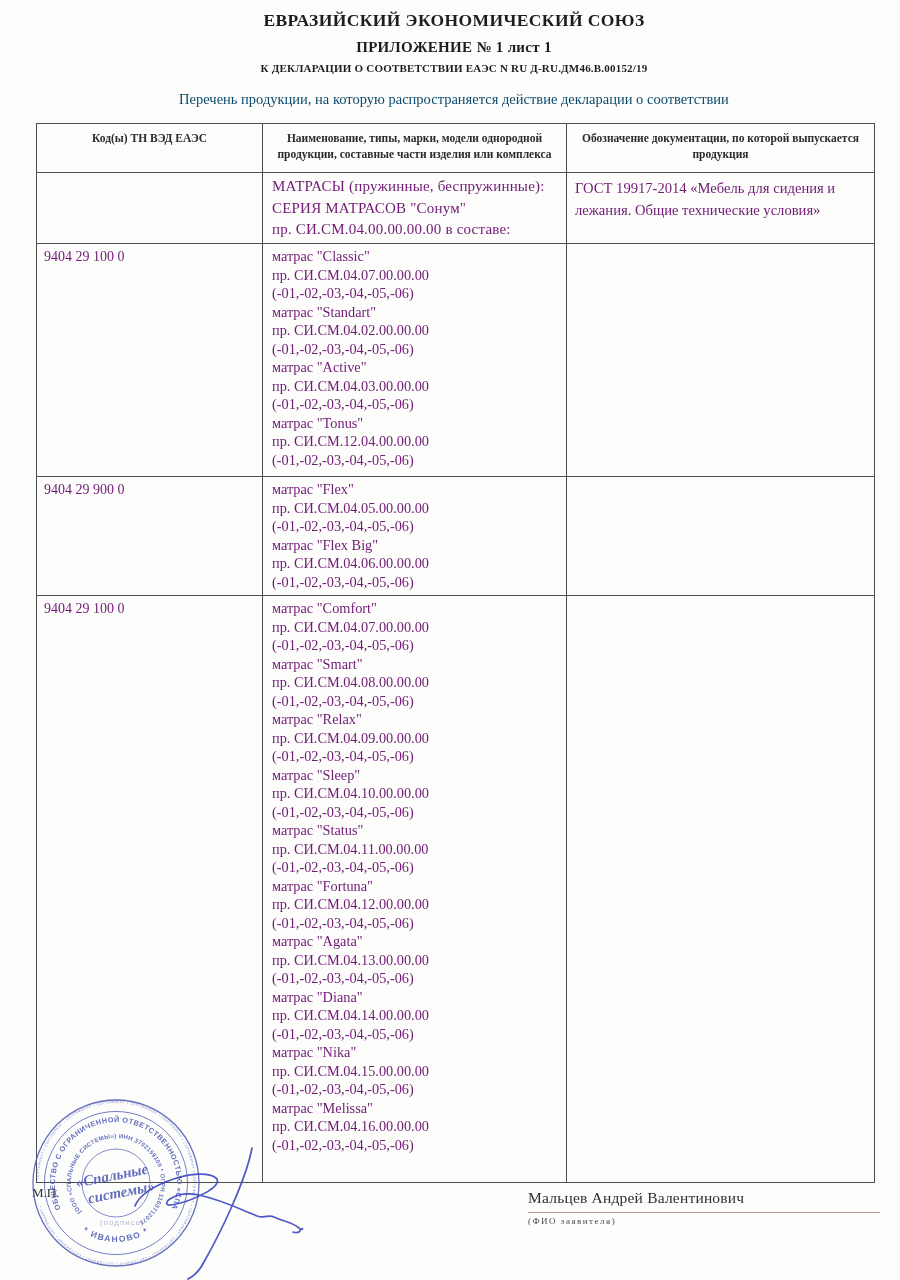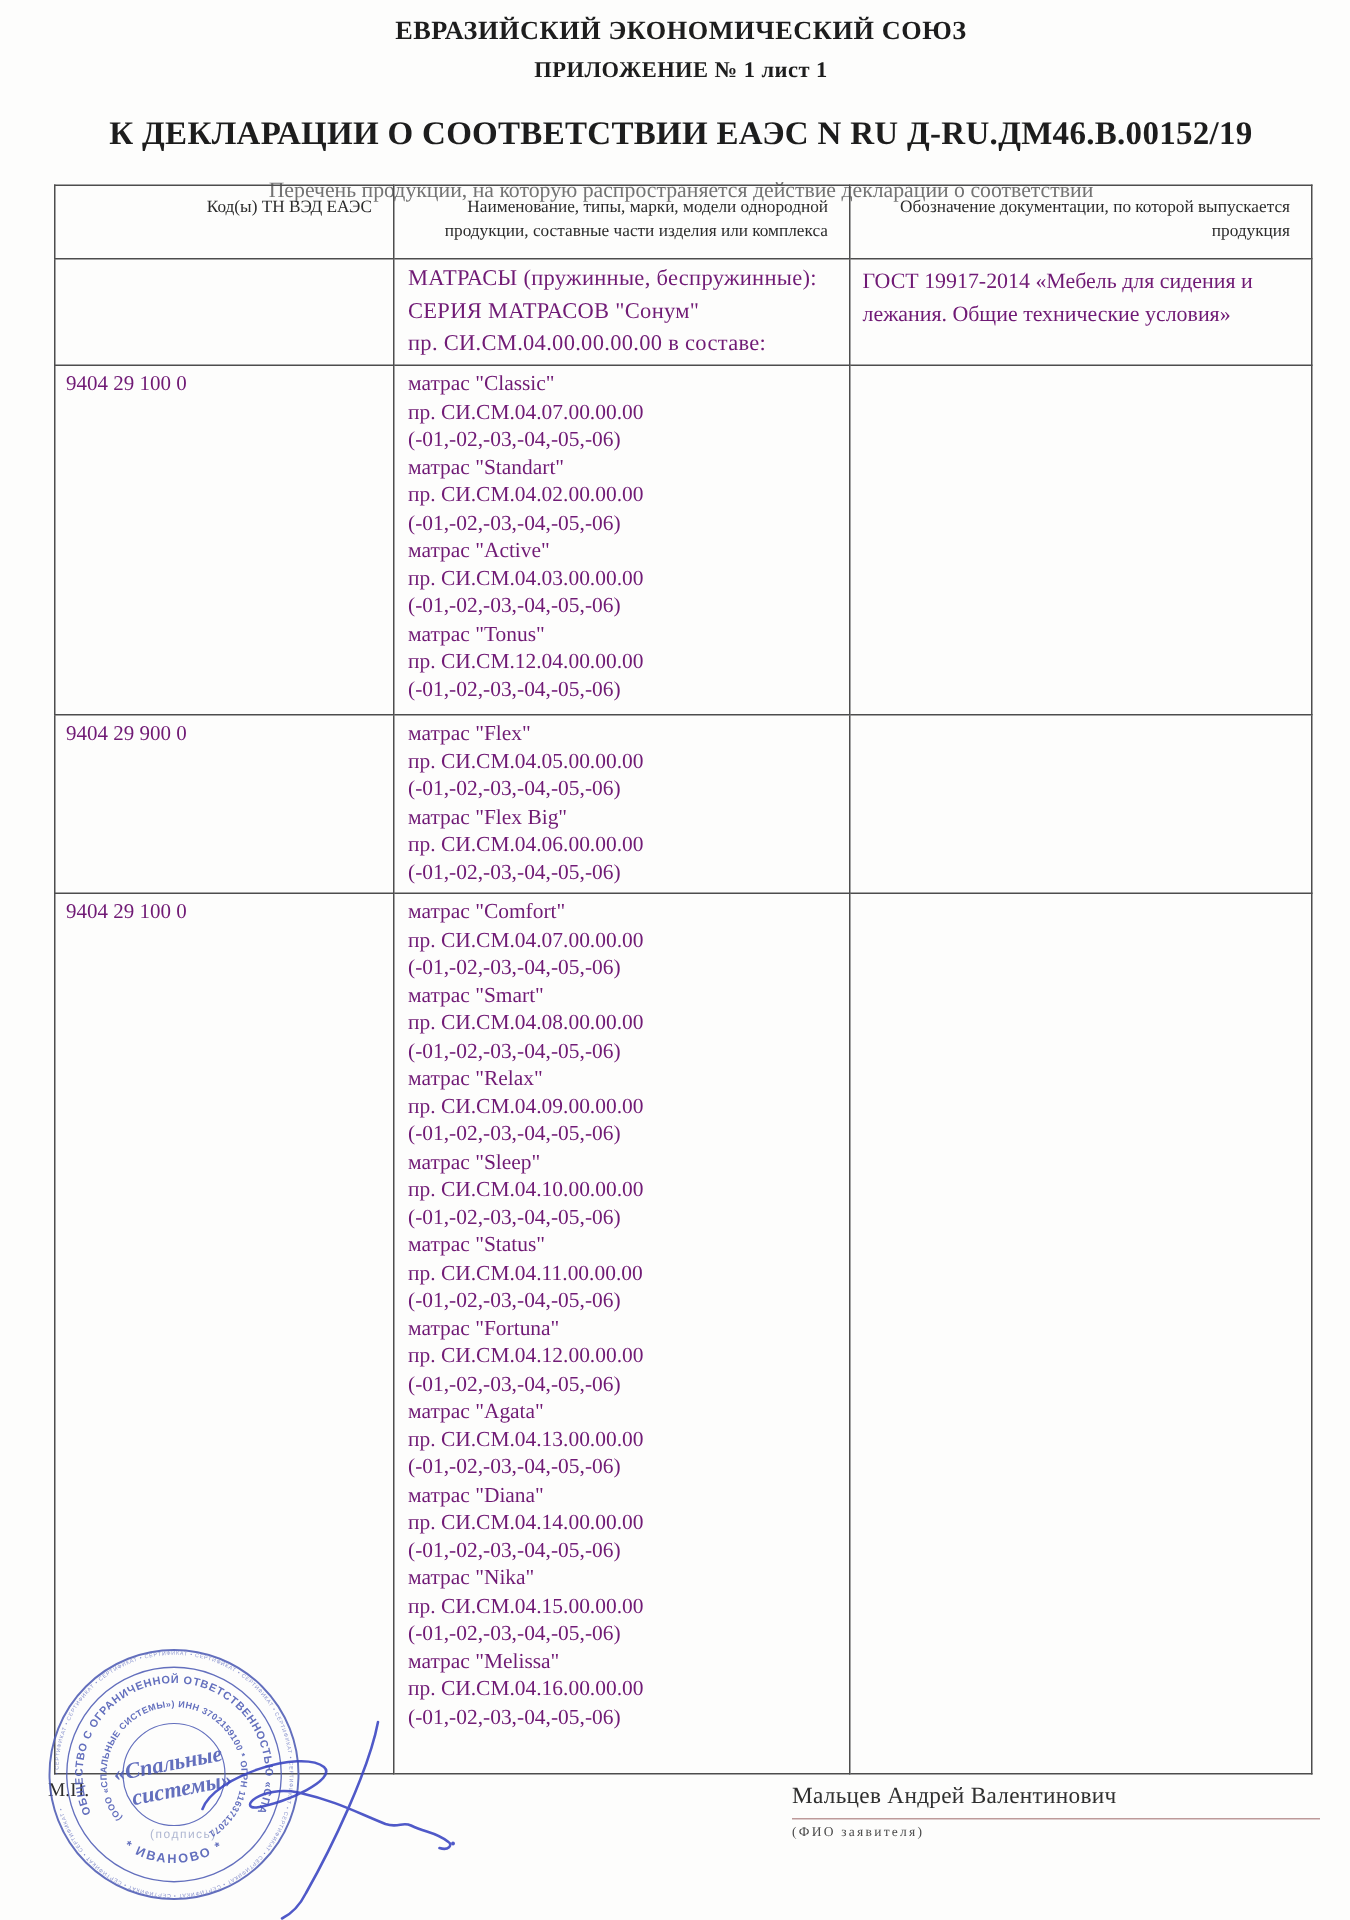--- a/index.html
+++ b/index.html
@@ -8,35 +8,35 @@
     background:#fdfdfc;
     font-family:"Liberation Serif", serif;
     color:#383838;
     position:relative;
     overflow:hidden;
   }
   .page{position:absolute;inset:0;}
   .doc-header{position:absolute;left:28px;top:0;width:852px;text-align:center;color:#1d1d1d;}
   .t1{margin-top:10px;font-size:17.5px;font-weight:bold;letter-spacing:.4px;}
   .t2{margin-top:8px;font-size:15px;font-weight:bold;letter-spacing:.3px;font-family:Liberation Serif, serif;}
-  .t3{margin-top:20px;font-size:22px;font-weight:bold;letter-spacing:.2px;}
-  .caption{margin-top:17px;font-size:14.5px;color:#737373;}
+  .t3{margin-top:6px;font-size:11px;font-weight:bold;letter-spacing:.2px;}
+  .caption{margin-top:17px;font-size:14.5px;color:#0c4a6e;}
 
   table.products{
     position:absolute;left:36px;top:123px;width:838px;
     border-collapse:collapse;table-layout:fixed;
     background:transparent;
   }
   table.products th, table.products td{
     border:1px solid #4d4d4d;
     vertical-align:top;
   }
   th{
-    font-size:11.5px;font-weight:normal;color:#2b2b2b;
-    text-align:right;line-height:15.5px;
+    font-size:11.5px;font-weight:bold;color:#2b2b2b;
+    text-align:center;line-height:15.5px;
     padding:7px 14px 4px 14px;height:49px;box-sizing:border-box;
   }
   td{font-size:14.3px;line-height:18.5px;color:#701a75;}
   td.col-code{padding:4px 6px 2px 7px;font-size:14px;margin-top:40px;}
   td.col-product{padding:3px 6px 2px 9px;}
   td.col-doc{padding:4px 6px 2px 8px;font-size:14.6px;line-height:22px;}
   #rows tr:nth-child(1) td{height:64px;}
   #rows tr:nth-child(2) td{height:226px;}
   #rows tr:nth-child(3) td{height:112px;}
   #rows tr:nth-child(4) td{height:580px;}

